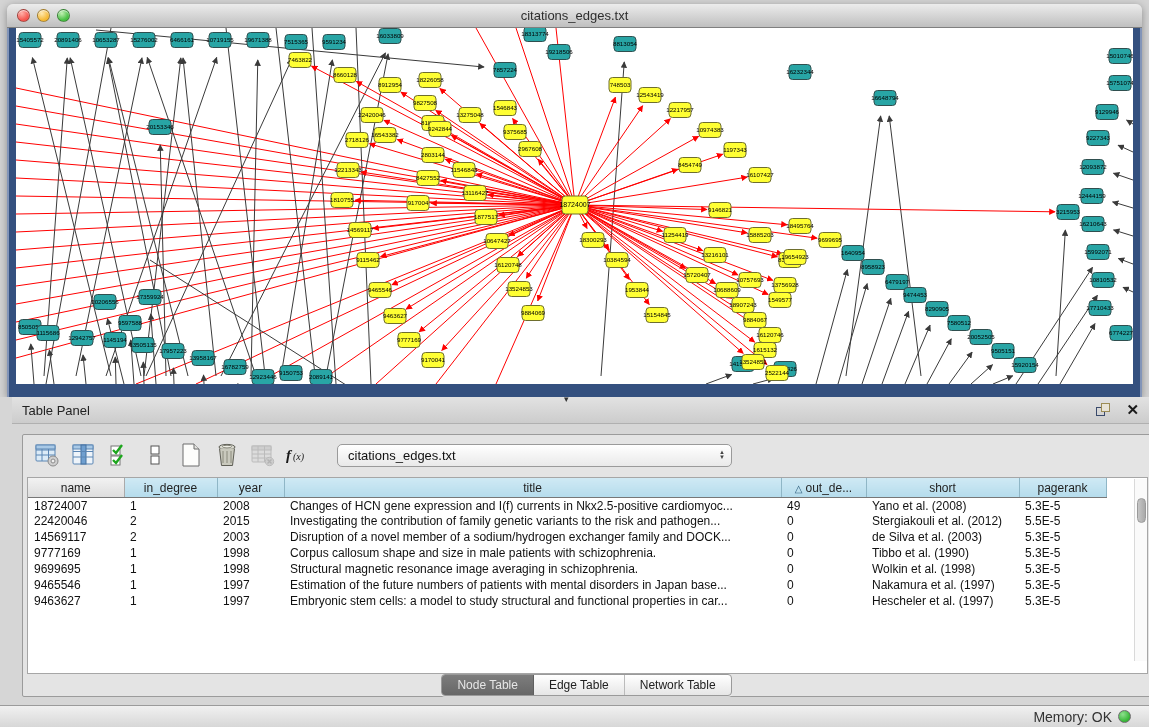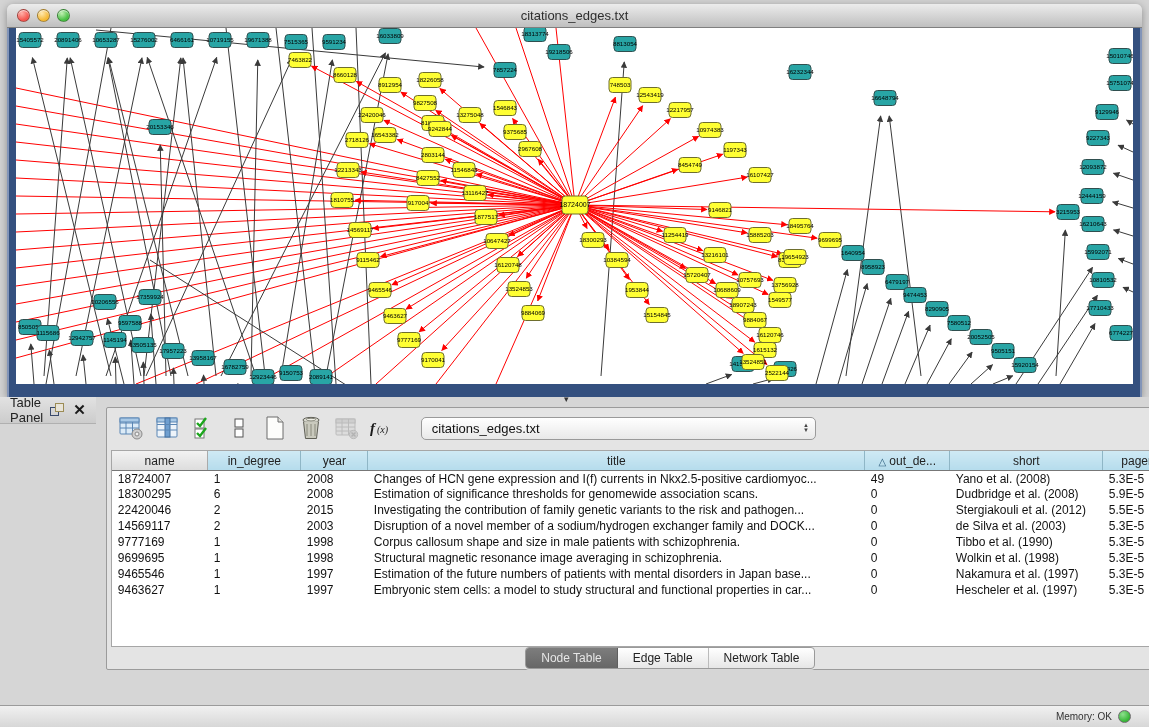--- a/index.html
+++ b/index.html
@@ -17,21 +17,21 @@
   .win-title { width:100%; text-align:center; font-size:13px; color:#2e2e2e; }
   .net-frame { flex:1; background:linear-gradient(90deg,#8395b8 0 2px,#34507f 2px calc(100% - 2px),#8395b8 calc(100% - 2px));
     padding:0 9px 13px 9px; }
   .net-frame-inner { width:100%; height:100%; background:#fff; }
   svg.graph { display:block; width:100%; height:100%; }
 
   .splitter-arrow { position:absolute; left:564px; top:394px; font-size:9px; color:#333; z-index:5; }
 
   
   .table-panel { position:absolute; left:0; top:397px; width:1149px; height:308px;
-    background:#d6d6d6; display:flex; flex-direction:row; }
+    background:#d6d6d6; display:flex; flex-direction:column;padding-left:12px; }
   .panel-header { height:27px; background:linear-gradient(#e2e2e2,#cccccc); border-bottom:1px solid #b0b0b0;
     display:flex; align-items:center; padding:0 10px; }
   .panel-title { font-size:13px; color:#222; }
   .panel-header .spacer { flex:1; }
   .float-icon { position:relative; width:16px; height:14px; margin-right:14px; cursor:pointer; }
   .float-icon .sq1 { position:absolute; left:0; top:4px; width:9px; height:9px; border:1.5px solid #3a4a6b; background:transparent; }
   .float-icon .sq2 { position:absolute; left:5px; top:0; width:9px; height:9px; border:1.5px solid #9c8c55; background:#e8e4d8; }
   .close-x { font-size:15px; font-weight:bold; color:#1a1a1a; cursor:pointer; line-height:14px; }
 
   .panel-body { flex:1; padding:10px 10px 5px 10px; }
@@ -64,21 +64,21 @@
   .seg { display:flex; border:1px solid #9a9a9a; border-radius:4px; overflow:hidden;
     background:linear-gradient(#ffffff,#e6e6e6); box-shadow:0 1px 0 rgba(255,255,255,.6); }
   .seg .tab { padding:3px 15px; font-size:12px; color:#222; border-right:1px solid #bbb; cursor:pointer; }
   .seg .tab:last-child { border-right:none; }
   .seg .tab.active { background:linear-gradient(#7d7d7d,#676767); color:#e6e6e6; border-right-color:#5f5f5f; }
 
   
   .statusbar { position:absolute; left:0; bottom:0; width:1149px; height:22px;
     background:linear-gradient(#f1f1f1,#d7d7d7); border-top:1px solid #9b9b9b;
     display:flex; align-items:center; justify-content:flex-end; padding-right:18px; gap:6px; }
-  .mem-label { font-size:10px; color:#333; }
+  .mem-label { font-size:14px; color:#333; }
   .mem-dot { width:13px; height:13px; border-radius:50%; border:1px solid #6d6d6d;
     background:radial-gradient(circle at 35% 30%, #8ee08e, #35b535 70%); }
 </style>
 </head>
 <body>
 
 <div class="net-window">
   <div class="titlebar">
     <div class="lights">
       <span class="light" id="light-close" style="background: radial-gradient(circle at 35% 30%, rgb(255, 176, 168), rgb(245, 86, 79) 65%);"></span>
@@ -842,29 +842,20 @@
               <tr>
                 <td>18724007</td>
                 <td>1</td>
                 <td>2008</td>
                 <td>Changes of HCN gene expression and I(f) currents in Nkx2.5-positive cardiomyoc...</td>
                 <td>49</td>
                 <td>Yano et al. (2008)</td>
                 <td>5.3E-5</td>
               </tr>
               <tr>
-                <td>18300295</td>
-                <td>6</td>
-                <td>2008</td>
-                <td>Estimation of significance thresholds for genomewide association scans.</td>
-                <td>0</td>
-                <td>Dudbridge et al. (2008)</td>
-                <td>5.9E-5</td>
-              </tr>
-              <tr>
                 <td>22420046</td>
                 <td>2</td>
                 <td>2015</td>
                 <td>Investigating the contribution of family genetic variants to the risk and pathogen...</td>
                 <td>0</td>
                 <td>Stergiakouli et al. (2012)</td>
                 <td>5.5E-5</td>
               </tr>
               <tr>
                 <td>14569117</td>

